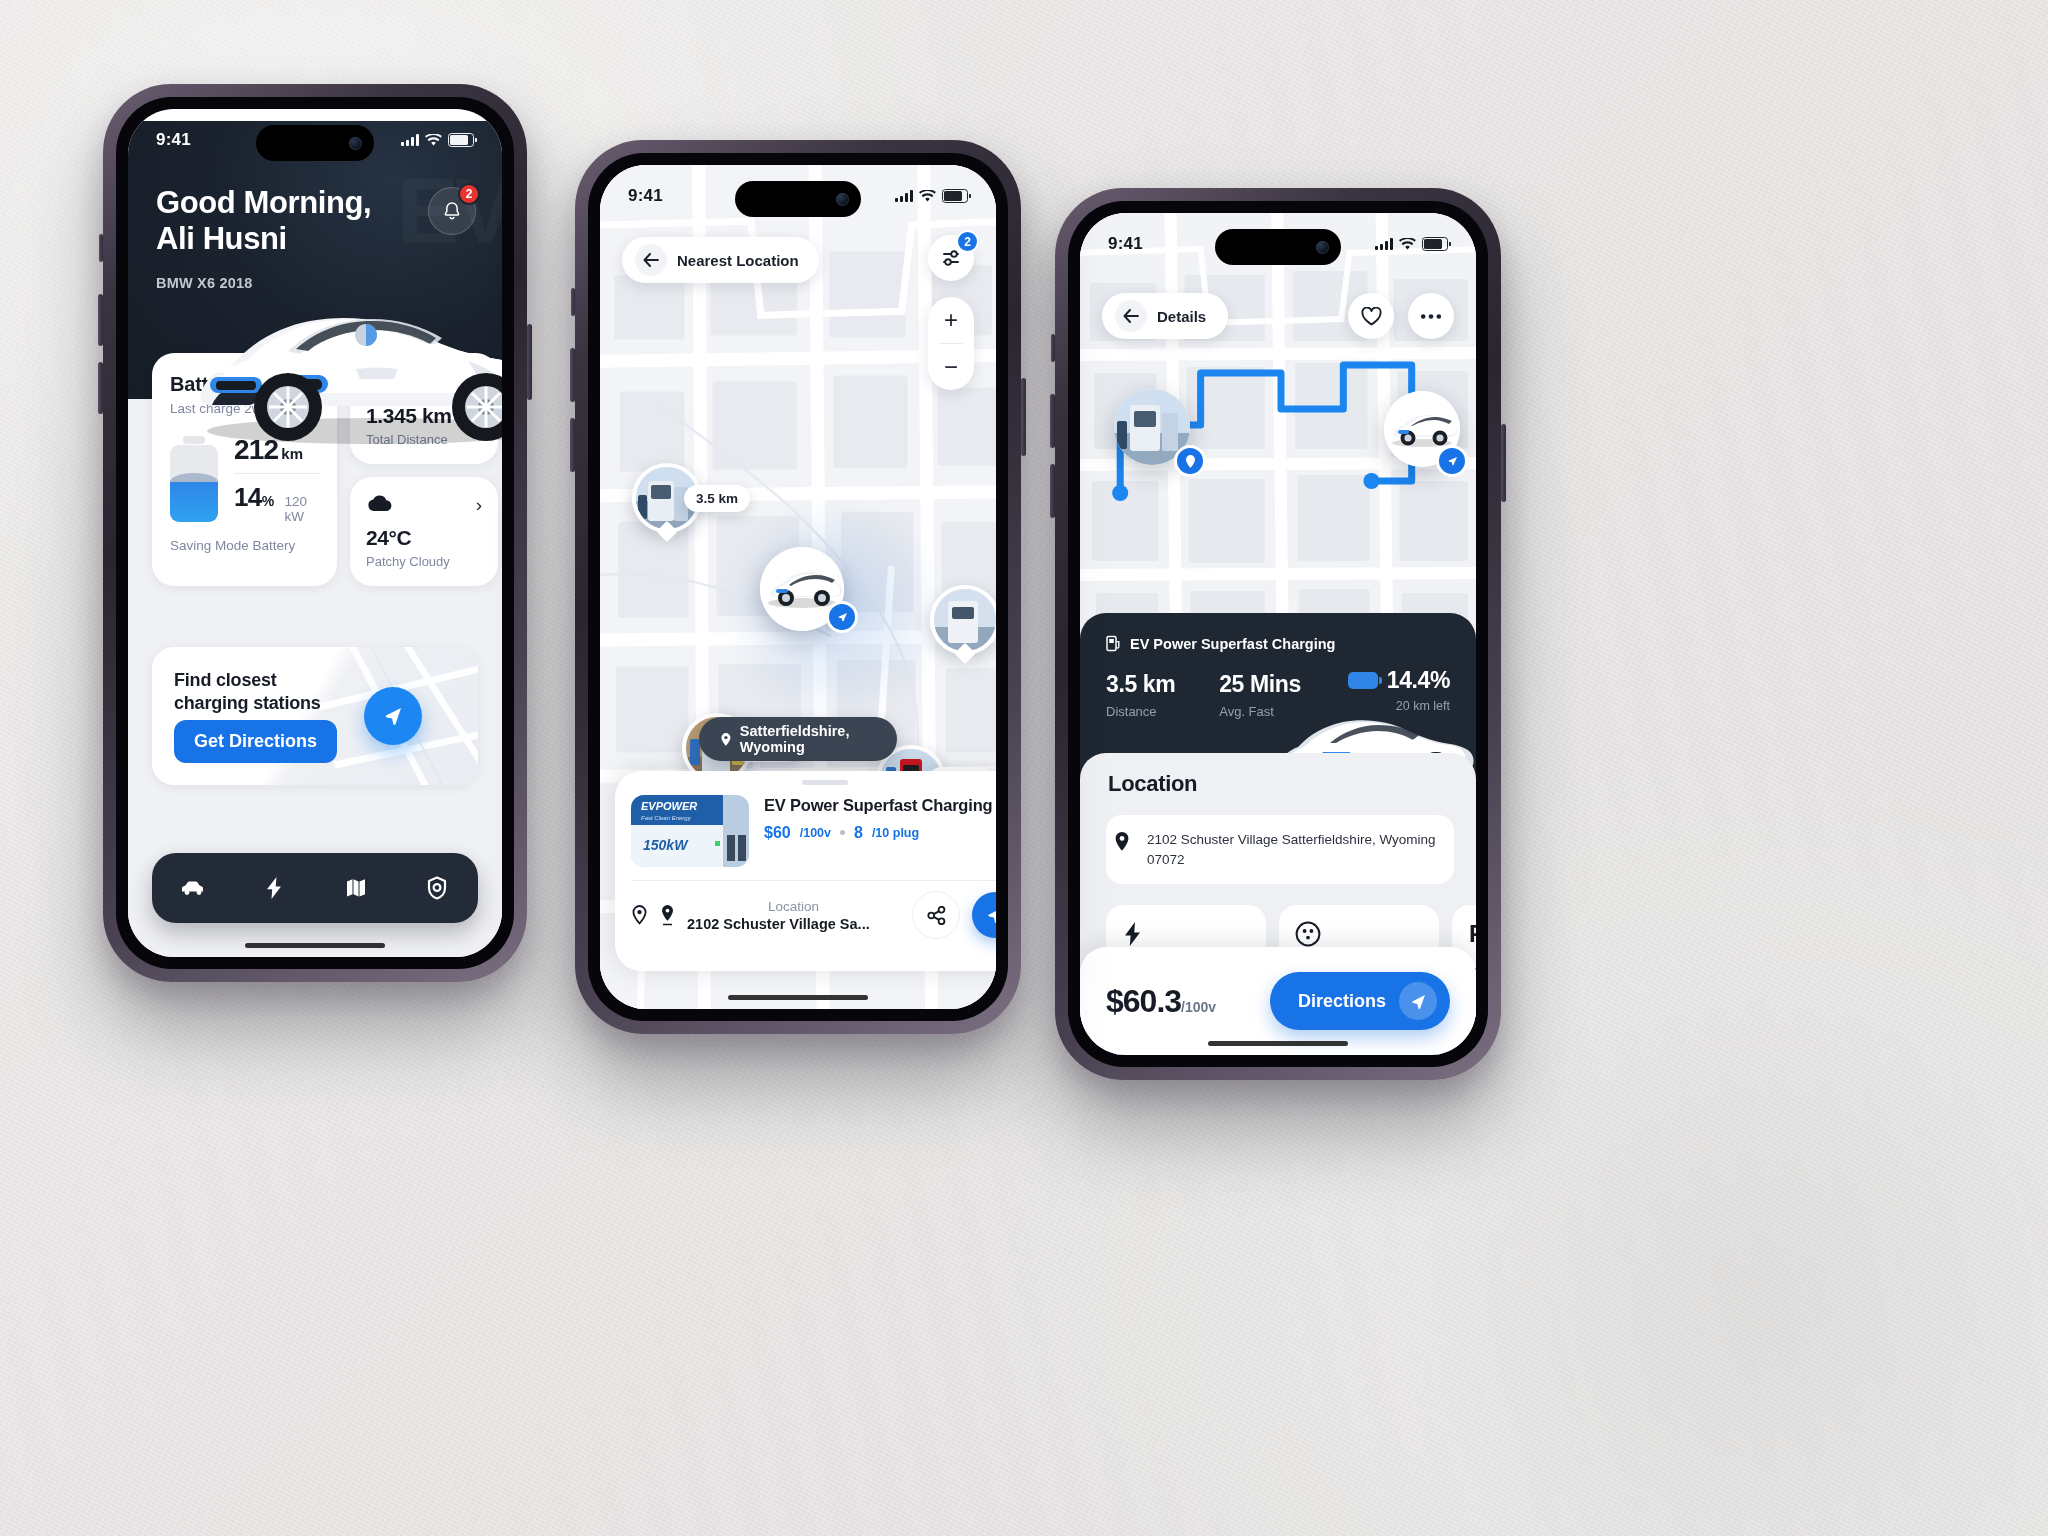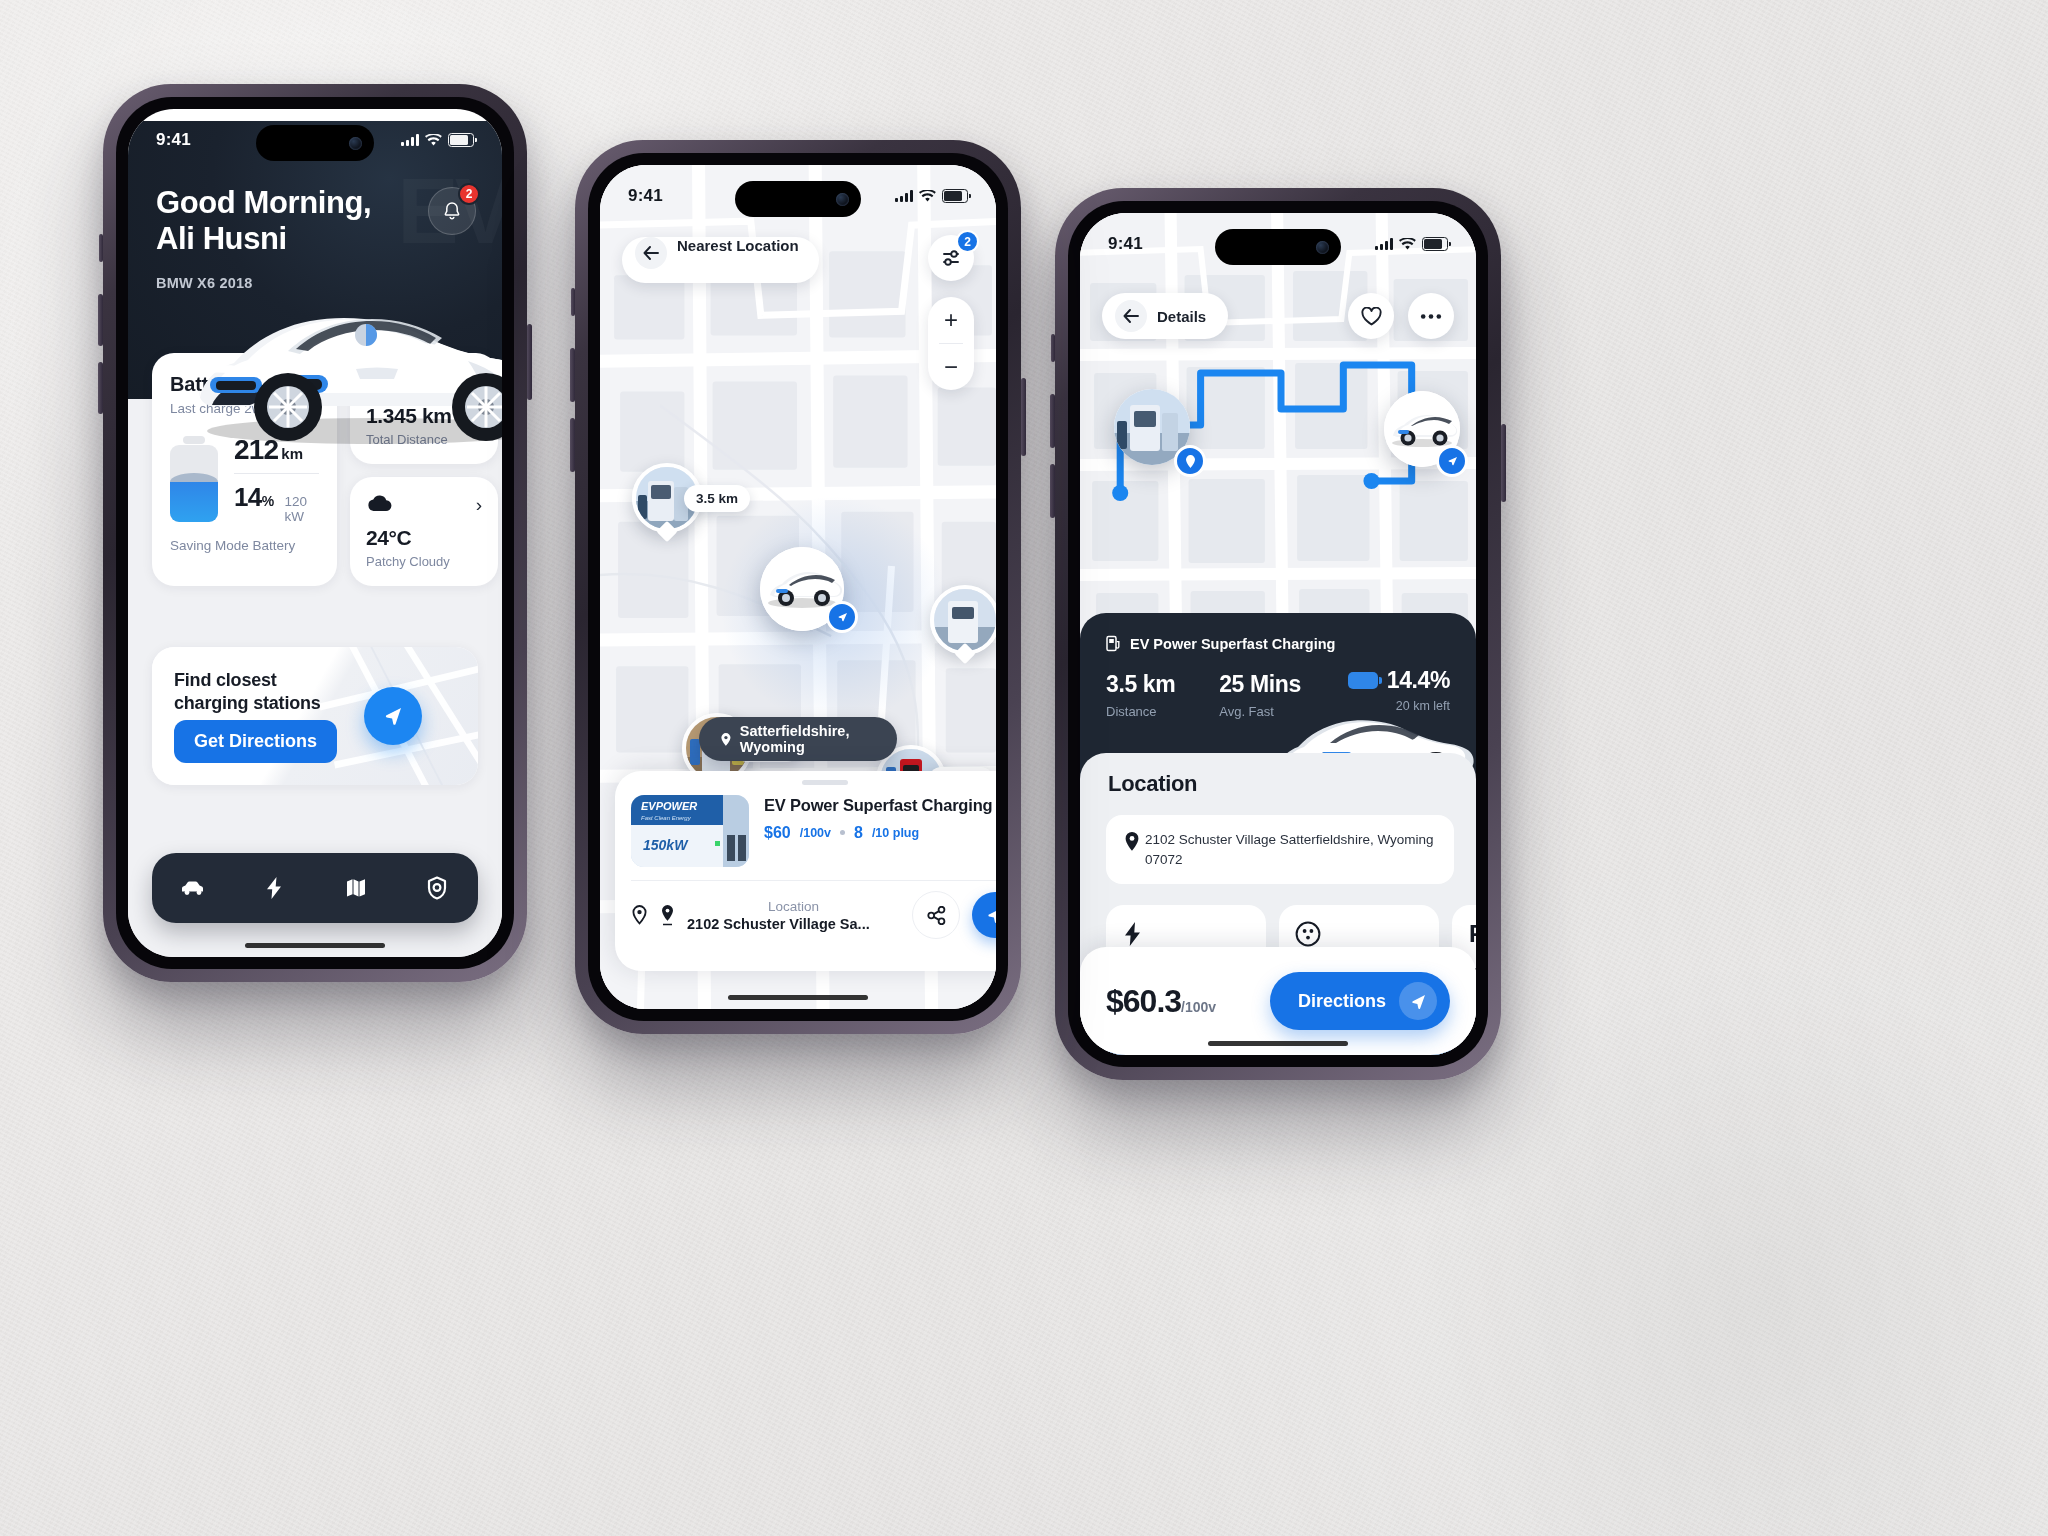--- a/index.html
+++ b/index.html
@@ -108,21 +108,21 @@
   #p1 .navcirc{position:absolute;right:56px;top:40px;width:58px;height:58px;border-radius:50%;background:#1c86f2;
     display:flex;align-items:center;justify-content:center;box-shadow:0 8px 18px rgba(28,134,242,.4);}
   #p1 .tabbar{position:absolute;left:24px;right:24px;bottom:34px;height:70px;border-radius:24px;background:#232b38;
     display:flex;align-items:center;justify-content:space-around;box-shadow:0 10px 22px rgba(20,26,38,.28);}
   #p1 .tabbar .ti{width:34px;height:34px;display:flex;align-items:center;justify-content:center;color:#fff;}
 
   
   #p2 .map{position:absolute;inset:0;background:#f4f5f7;}
   .mapcanvas{position:absolute;inset:0;overflow:hidden;}
   .bluezone{position:absolute;border-radius:50%;background:radial-gradient(circle,rgba(126,170,230,.34),rgba(126,170,230,0) 70%);}
-  #p2 .topbtn{position:absolute;top:72px;left:22px;height:46px;border-radius:23px;background:#fff;display:flex;align-items:flex-start;
+  #p2 .topbtn{position:absolute;top:72px;left:22px;height:46px;border-radius:23px;background:#fff;display:flex;align-items:center;
     gap:10px;padding:0 20px 0 13px;box-shadow:0 4px 14px rgba(25,35,60,.12);}
   #p2 .topbtn span{font-size:15px;font-weight:700;color:#1b212c;}
   #p2 .filter{position:absolute;top:70px;right:22px;width:46px;height:46px;border-radius:50%;background:#fff;
     display:flex;align-items:center;justify-content:center;box-shadow:0 4px 14px rgba(25,35,60,.12);}
   #p2 .filter .fdot{position:absolute;top:-5px;right:-5px;width:23px;height:23px;border-radius:50%;background:#1773e6;color:#fff;
     font-size:12px;font-weight:700;display:flex;align-items:center;justify-content:center;border:2.5px solid #fff;box-sizing:border-box;}
   #p2 .zoomctl{position:absolute;top:132px;right:22px;width:46px;border-radius:23px;background:#fff;box-shadow:0 4px 14px rgba(25,35,60,.12);}
   #p2 .zoomctl div{height:46px;display:flex;align-items:center;justify-content:center;font-size:24px;color:#1b212c;font-weight:400;}
   #p2 .zoomctl .sep{height:1px;background:#e9ebf0;margin:0 11px;}
   .pin{position:absolute;}
@@ -165,21 +165,21 @@
   #p3 .dp-l{font-size:13px;color:#93a0b2;margin-top:6px;}
   #p3 .dp-pct{position:absolute;top:54px;right:26px;text-align:right;}
   #p3 .dp-pctrow{display:flex;align-items:center;gap:9px;justify-content:flex-end;}
   #p3 .dp-pctval{font-size:23px;font-weight:700;color:#fff;letter-spacing:-.4px;}
   #p3 .dp-left{font-size:12.5px;color:#93a0b2;margin-top:5px;}
   #p3 .battchip{width:30px;height:17px;border-radius:5px;background:#2f86e8;position:relative;}
   #p3 .battchip:after{content:"";position:absolute;right:-4px;top:5px;width:3px;height:7px;background:#2f86e8;border-radius:0 2px 2px 0;}
   #p3 .dcar{position:absolute;right:-6px;bottom:-16px;width:218px;height:108px;}
   #p3 .body{position:absolute;top:540px;left:0;right:0;bottom:0;background:#eef0f3;border-radius:26px 26px 0 0;}
   #p3 .ovtitle{position:absolute;top:18px;left:28px;font-size:22px;font-weight:700;color:#161b25;letter-spacing:-.3px;}
-  #p3 .addr{position:absolute;top:62px;left:26px;right:22px;background:#fff;border-radius:16px;padding:15px 17px;display:flex;gap:4px;box-sizing:border-box;}
+  #p3 .addr{position:absolute;top:62px;left:26px;right:22px;background:#fff;border-radius:16px;padding:15px 7px;display:flex;gap:16px;box-sizing:border-box;}
   #p3 .addr span{font-size:13.5px;color:#2a313d;line-height:1.45;}
   #p3 .ovgrid{position:absolute;top:152px;left:26px;right:-36px;display:flex;gap:13px;}
   #p3 .ovc{width:160px;background:#fff;border-radius:18px;padding:16px 16px 15px;box-sizing:border-box;flex:none;}
   #p3 .ovc .ov-v{font-size:16.5px;font-weight:700;color:#161b25;margin-top:14px;letter-spacing:-.2px;white-space:nowrap;}
   #p3 .ovc .ov-l{font-size:12.5px;color:#8a93a8;margin-top:5px;white-space:nowrap;}
   #p3 .photo{position:absolute;top:290px;left:26px;right:22px;height:70px;border-radius:18px 18px 0 0;overflow:hidden;background:#2e6fc0;}
   #p3 .bottombar{position:absolute;left:0;right:0;bottom:0;height:108px;background:#fff;border-radius:26px 26px 0 0;
     box-shadow:0 -4px 22px rgba(25,35,60,.12);display:flex;align-items:center;justify-content:space-between;padding:0 26px;box-sizing:border-box;}
   #p3 .price{font-size:32px;font-weight:700;color:#161b25;letter-spacing:-1px;}
   #p3 .price small{font-size:14px;font-weight:600;color:#6d7688;letter-spacing:0;}

